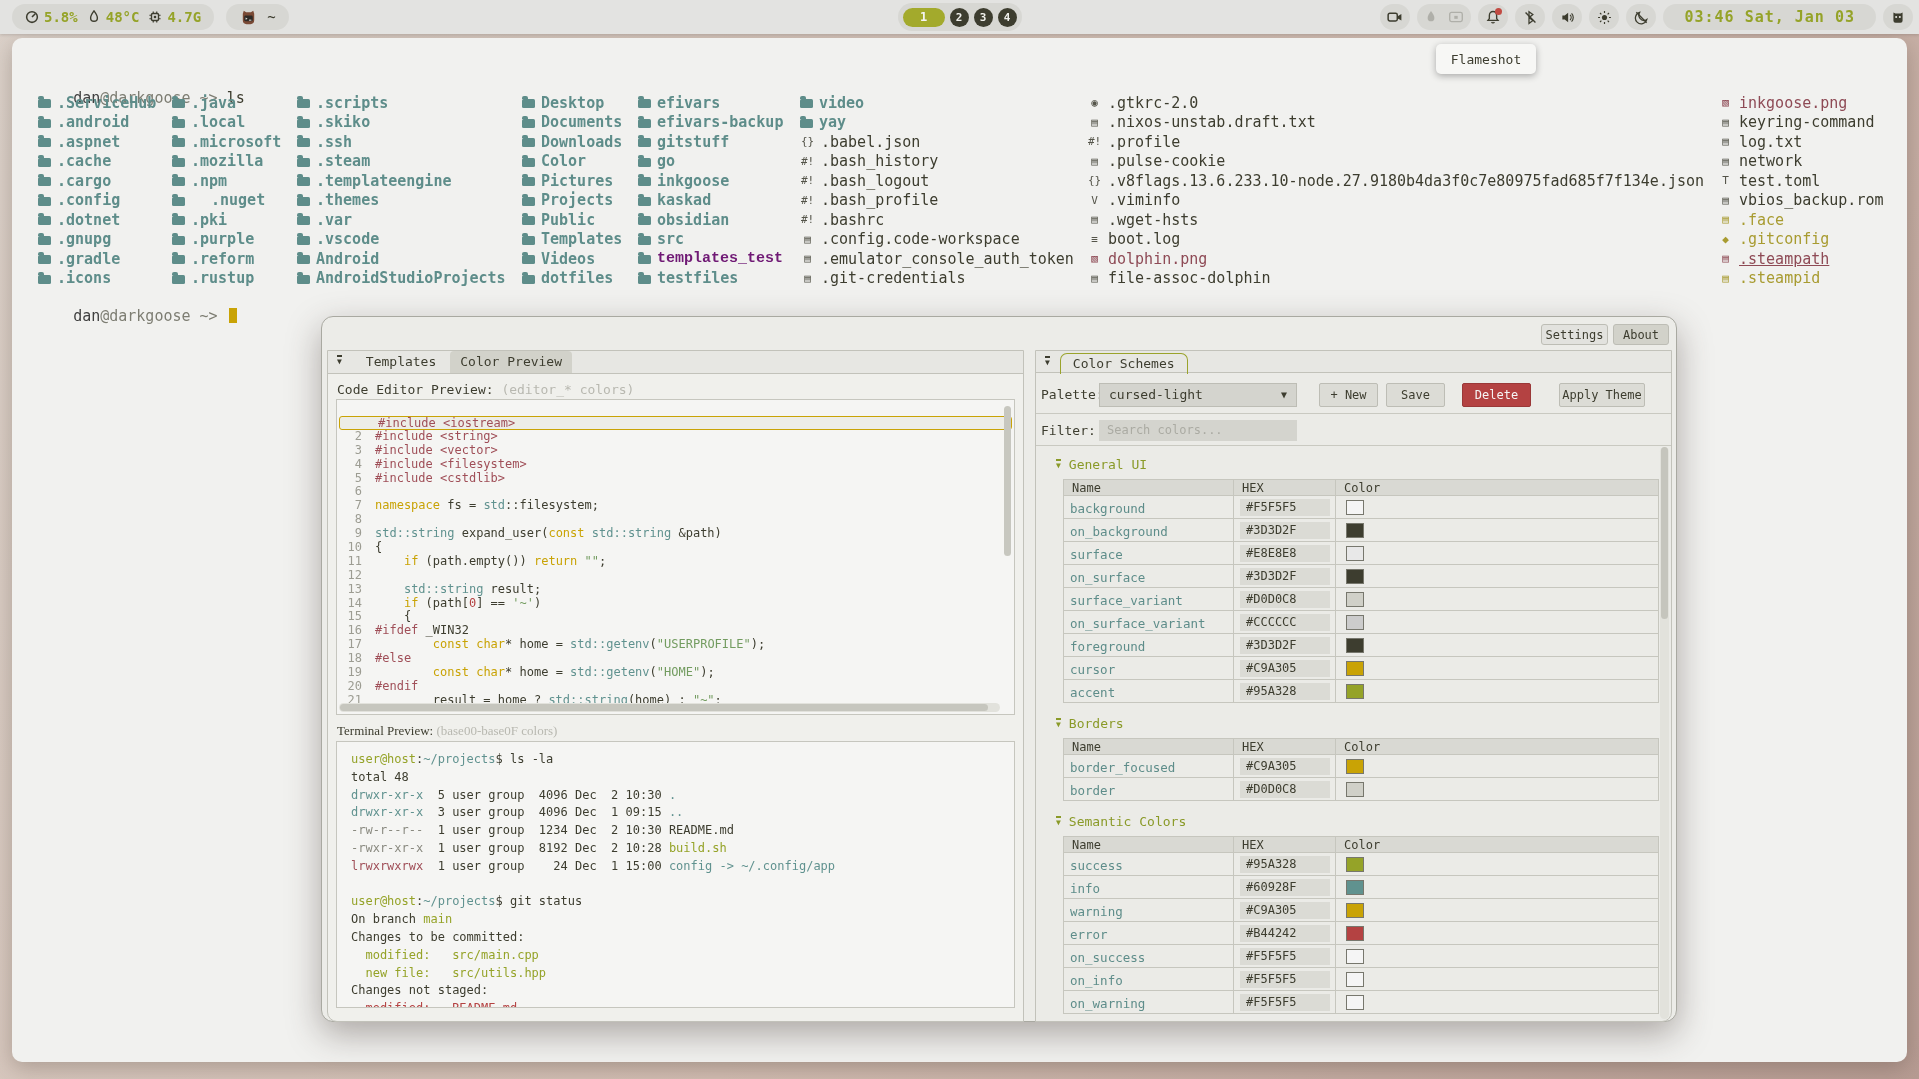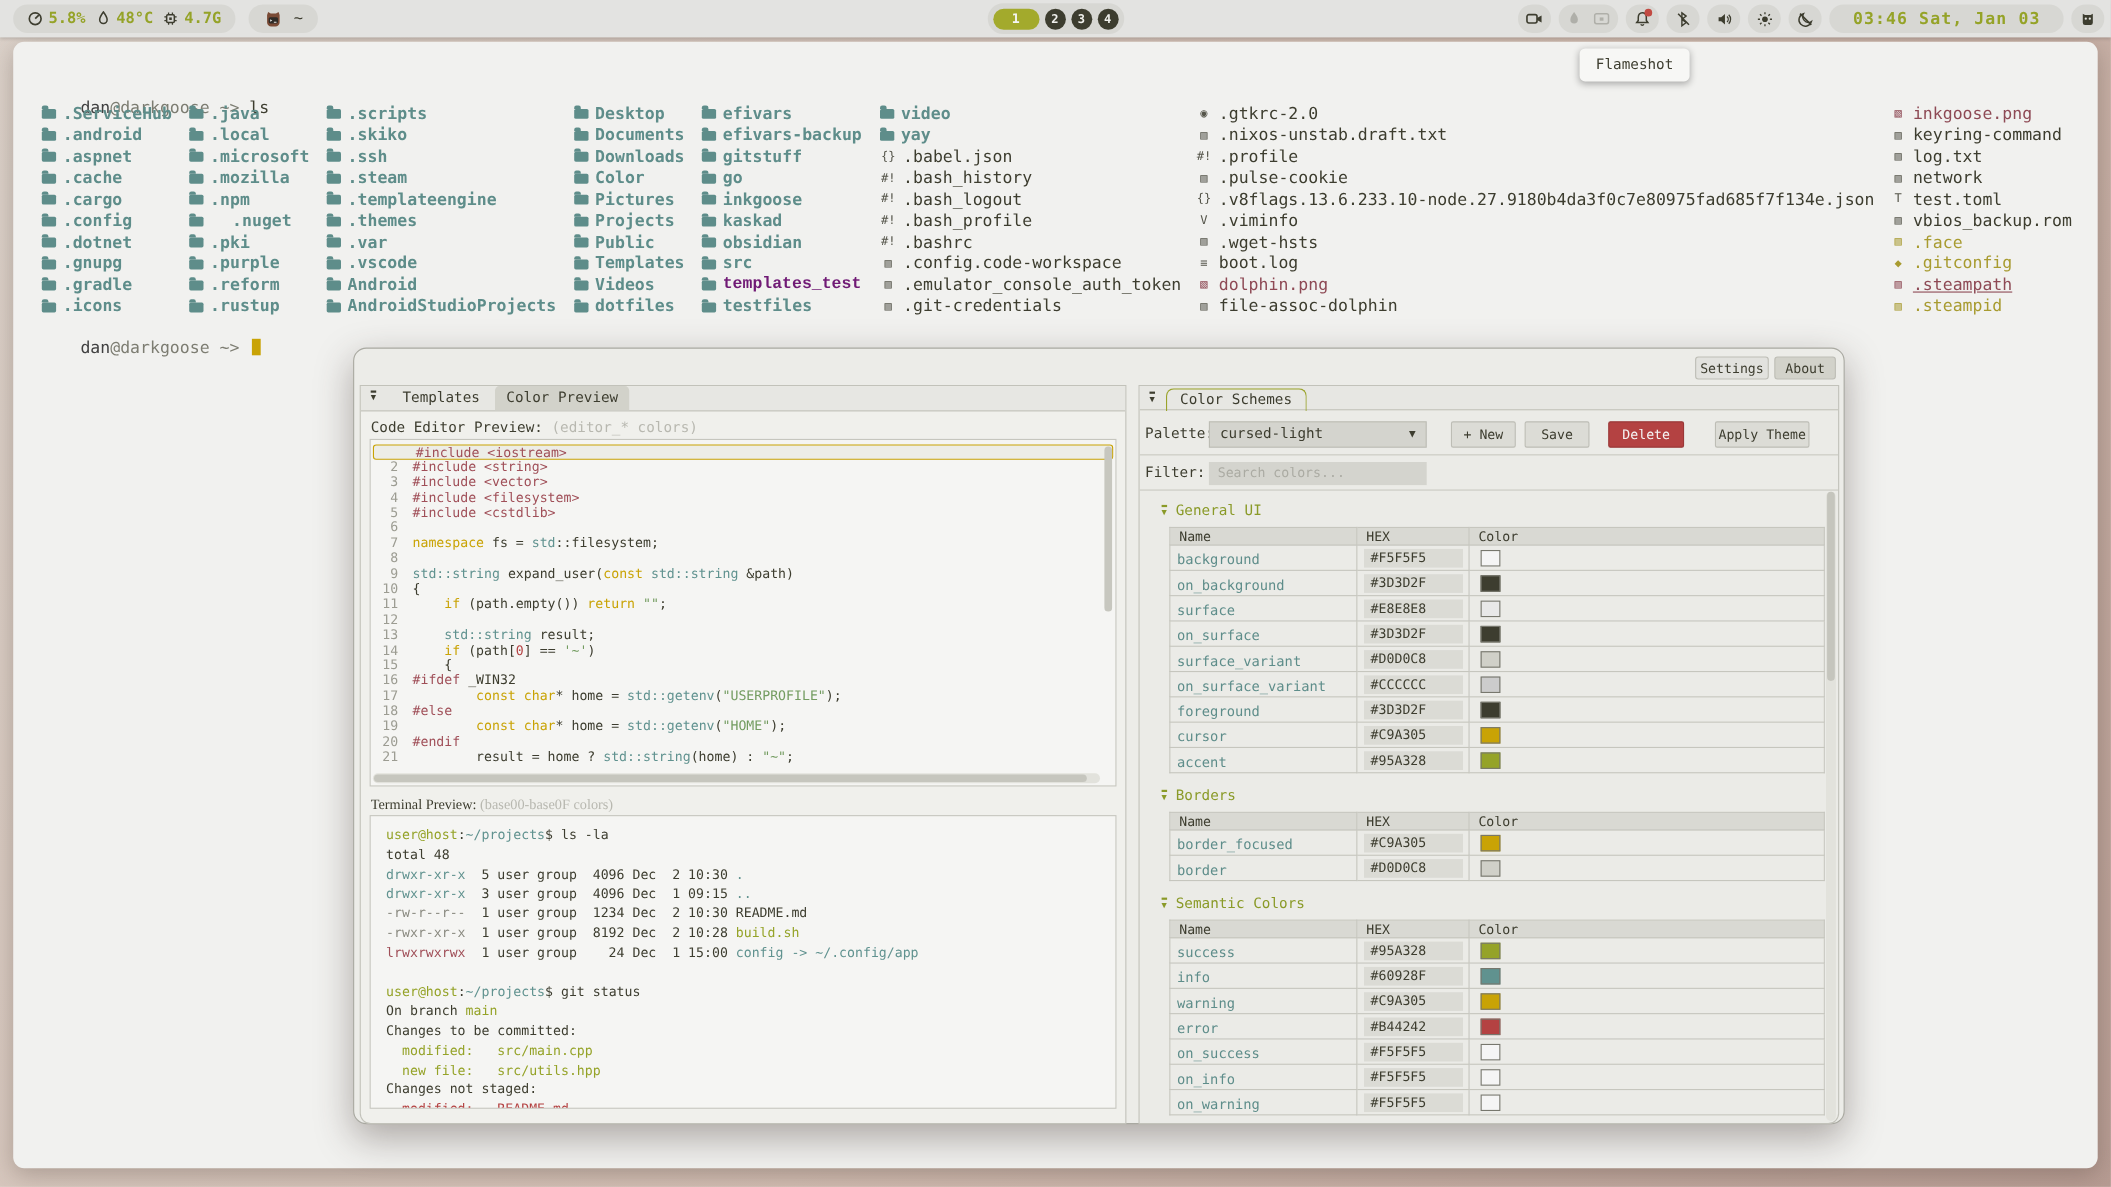--- a/index.html
+++ b/index.html
@@ -48,21 +48,21 @@
   .dlg-btn { position:absolute; top:7px; height:21px; background:#E2E2DE; border:1px solid #BDBDB5; border-radius:3px; font-family:inherit; font-size:12px; color:#3D3D2F; display:flex; align-items:center; justify-content:center; }
   .collapse-icon { font-size:8px; line-height:8px; border-top:2px solid currentColor; padding-top:1px; display:inline-block; }
 
   .lpanel { position:absolute; left:5px; top:33px; width:697px; height:672px; background:#F0F0EC; border:1px solid #C2C2BA; border-radius:0 0 0 10px; overflow:hidden; }
   .tabrow { height:23px; background:#E7E7E3; border-bottom:1px solid #C2C2BA; display:flex; align-items:flex-end; padding-left:9px; gap:4px; }
   .tabrow .collapse-icon { margin:0 10px 7px 0; color:#3D3D2F; }
   .tab { font-size:13px; padding:3px 10px 4px; color:#3D3D2F; }
   .tab.active { background:#D2D2CA; border-radius:4px 4px 0 0; }
   .sec-label { position:absolute; left:9px; font-size:13px; color:#3D3D2F; white-space:pre; }
   .hint { color:#B8B8B0; }
-  .codebox { position:absolute; left:8px; top:48px; width:679px; height:316px; background:#F5F5F3; border:1px solid #C6C6BE; padding-top:4px; overflow:hidden; }
+  .codebox { position:absolute; left:8px; top:48px; width:679px; height:316px; background:#F5F5F3; border:1px solid #C6C6BE; padding-top:16px; overflow:hidden; }
   .code-line { display:flex; height:13.9px; line-height:13.9px; font-size:12px; white-space:pre; }
   .code-line.hl { border:1px solid #C9A305; border-radius:3px; background:#EDEDE7; margin:0 2px; }
   .lnum { width:38px; padding-right:13px; text-align:right; color:#9C9C92; flex-shrink:0; }
   .vscroll { position:absolute; right:3px; top:6px; width:7px; height:150px; border-radius:4px; background:#C7C7BF; }
   .hscroll { position:absolute; left:2px; right:14px; bottom:2px; height:9px; border-radius:5px; background:#E2E2DC; }
   .hscroll .thumb { position:absolute; left:1px; top:1px; bottom:1px; width:98%; border-radius:4px; background:#C6C6BE; }
   .termbox { position:absolute; left:8px; top:390px; width:679px; height:267px; background:#F5F5F3; border:1px solid #C6C6BE; padding:9px 14px; overflow:hidden; }
   .term-line { height:17.8px; line-height:17.8px; font-size:12px; white-space:pre; }
 
   .rpanel { position:absolute; left:713px; top:33px; width:637px; height:672px; background:#EBEBE7; border:1px solid #C2C2BA; border-radius:0 0 10px 0; overflow:hidden; }

